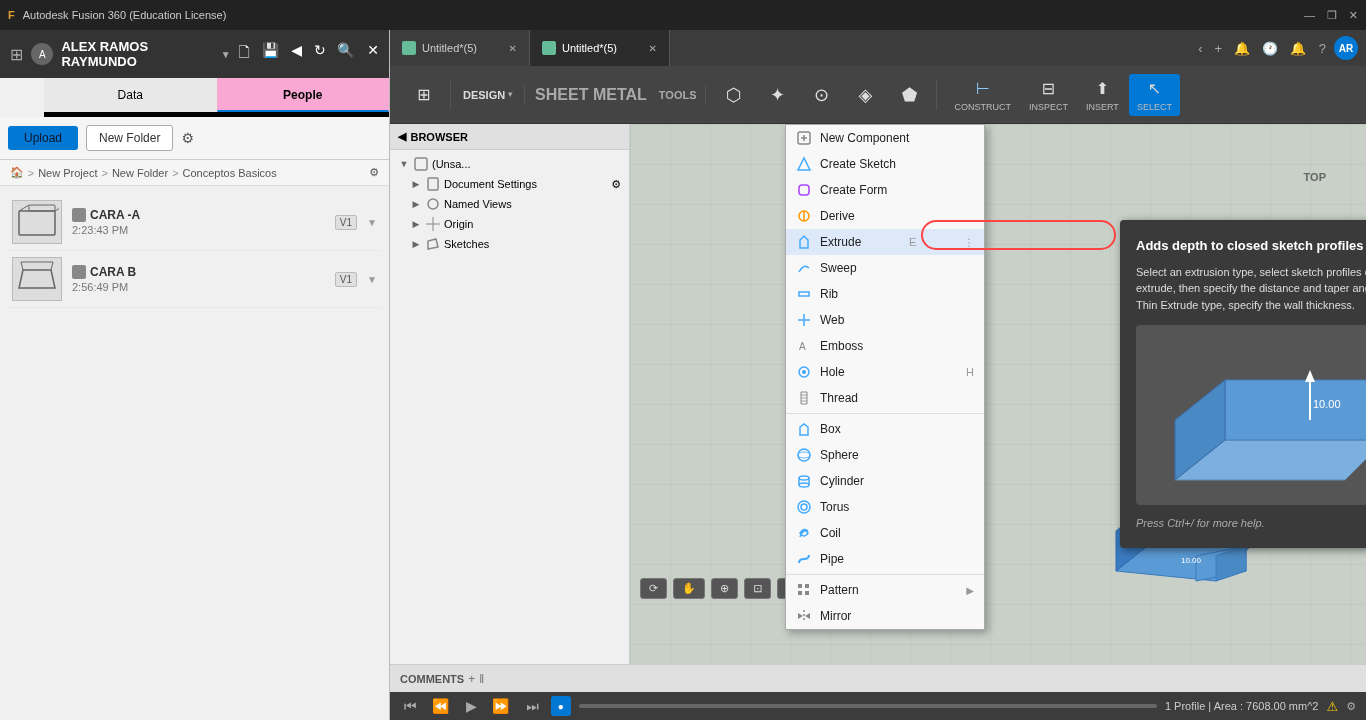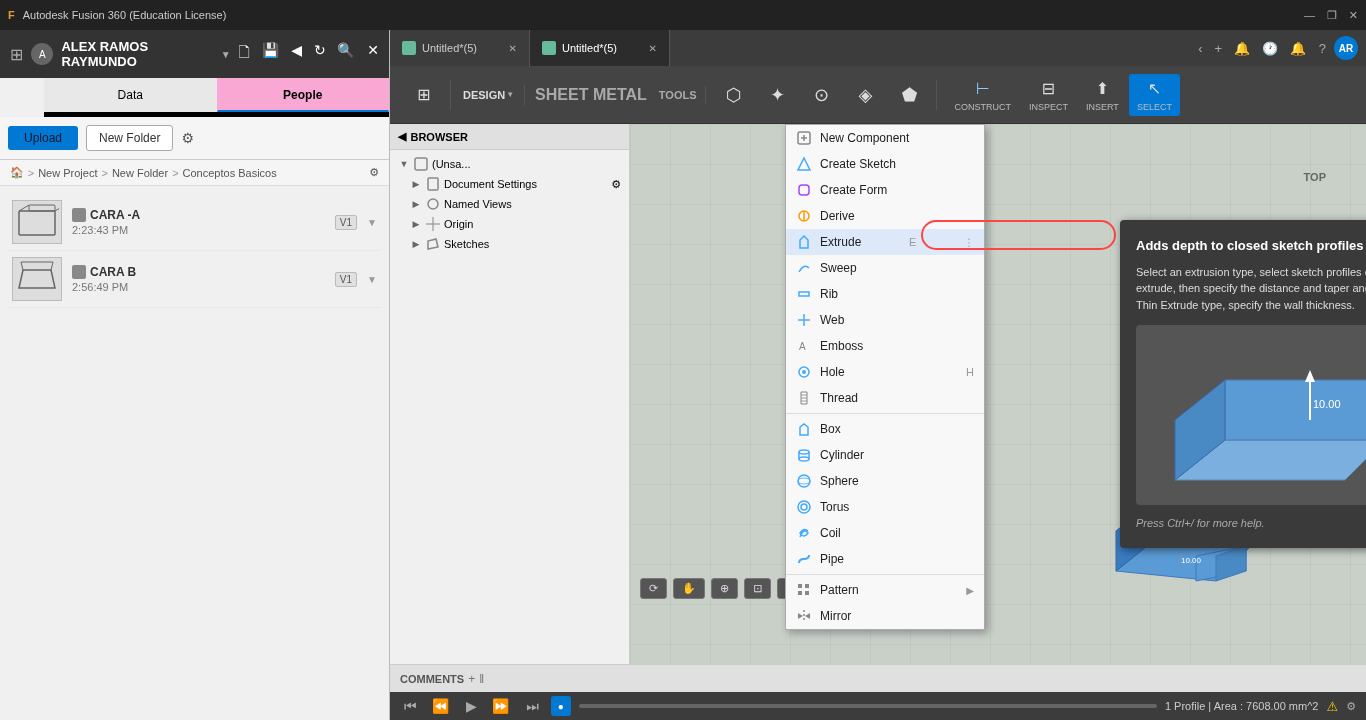--- a/index.html
+++ b/index.html
@@ -620,36 +620,36 @@
                 <svg width="16" height="16">
                   <polygon points="4,14 4,6 8,3 12,6 12,14" fill="none" stroke="#4af" stroke-width="1.5"></polygon>
                   <line x1="4" y1="6" x2="8" y2="3" stroke="#4af" stroke-width="1"></line>
                 </svg>
               </span>
             <span>Box</span>
           </div>
           <div class="menu-item">
             <span class="menu-icon">
                 <svg width="16" height="16">
+                  <circle cx="8" cy="8" r="6" fill="none" stroke="#4af" stroke-width="1.5"></circle>
+                  <ellipse cx="8" cy="8" rx="6" ry="3" fill="none" stroke="#4af" stroke-width="0.8"></ellipse>
+                </svg>
+              </span>
+            <span>Sphere</span>
+          </div>
+          <div class="menu-item">
+            <span class="menu-icon">
+                <svg width="16" height="16">
                   <ellipse cx="8" cy="5" rx="5" ry="2" fill="none" stroke="#4af" stroke-width="1.5"></ellipse>
                   <line x1="3" y1="5" x2="3" y2="12" stroke="#4af" stroke-width="1.5"></line>
                   <line x1="13" y1="5" x2="13" y2="12" stroke="#4af" stroke-width="1.5"></line>
                   <ellipse cx="8" cy="12" rx="5" ry="2" fill="none" stroke="#4af" stroke-width="1.5"></ellipse>
                 </svg>
               </span>
             <span>Cylinder</span>
-          </div>
-          <div class="menu-item">
-            <span class="menu-icon">
-                <svg width="16" height="16">
-                  <circle cx="8" cy="8" r="6" fill="none" stroke="#4af" stroke-width="1.5"></circle>
-                  <ellipse cx="8" cy="8" rx="6" ry="3" fill="none" stroke="#4af" stroke-width="0.8"></ellipse>
-                </svg>
-              </span>
-            <span>Sphere</span>
           </div>
           <div class="menu-item">
             <span class="menu-icon">
                 <svg width="16" height="16">
                   <circle cx="8" cy="8" r="6" fill="none" stroke="#4af" stroke-width="1.5"></circle>
                   <circle cx="8" cy="8" r="3" fill="none" stroke="#4af" stroke-width="1.5"></circle>
                 </svg>
               </span>
             <span>Torus</span>
           </div>

